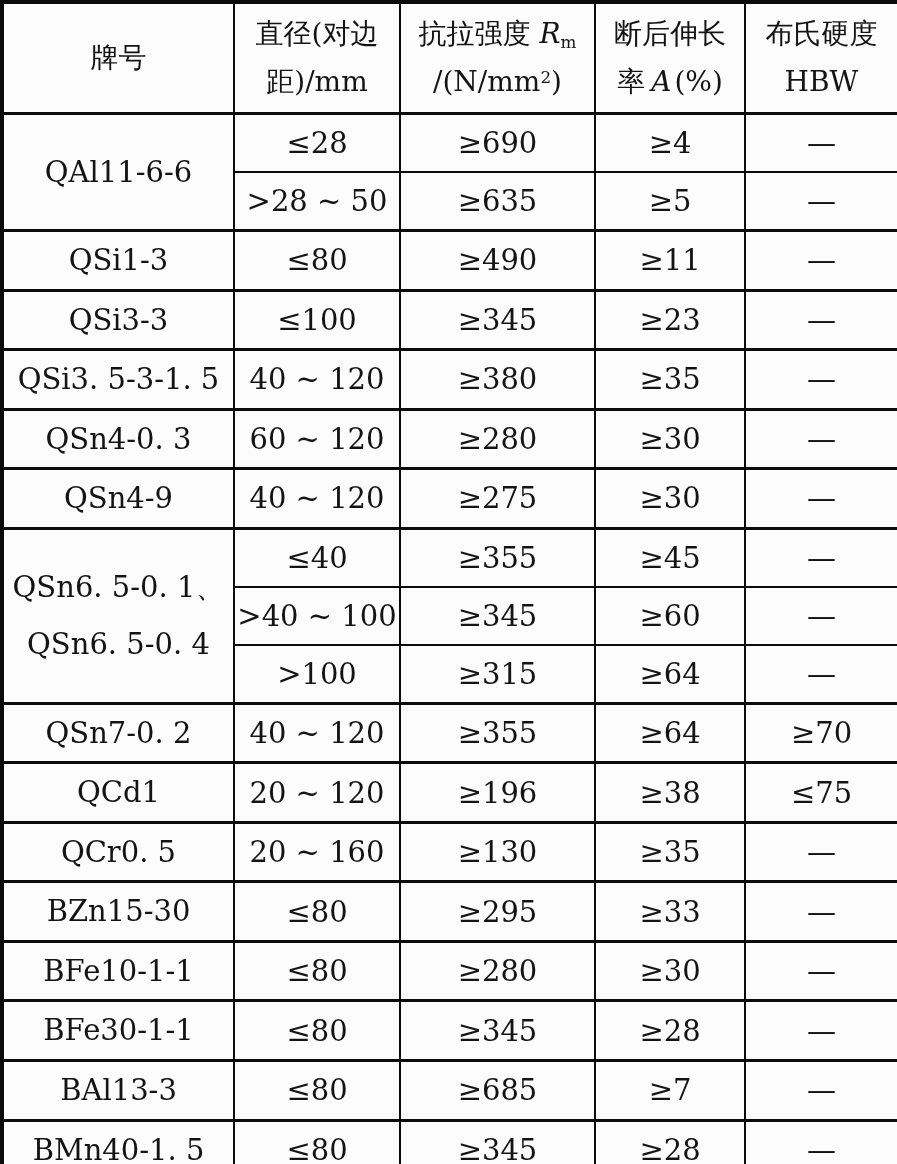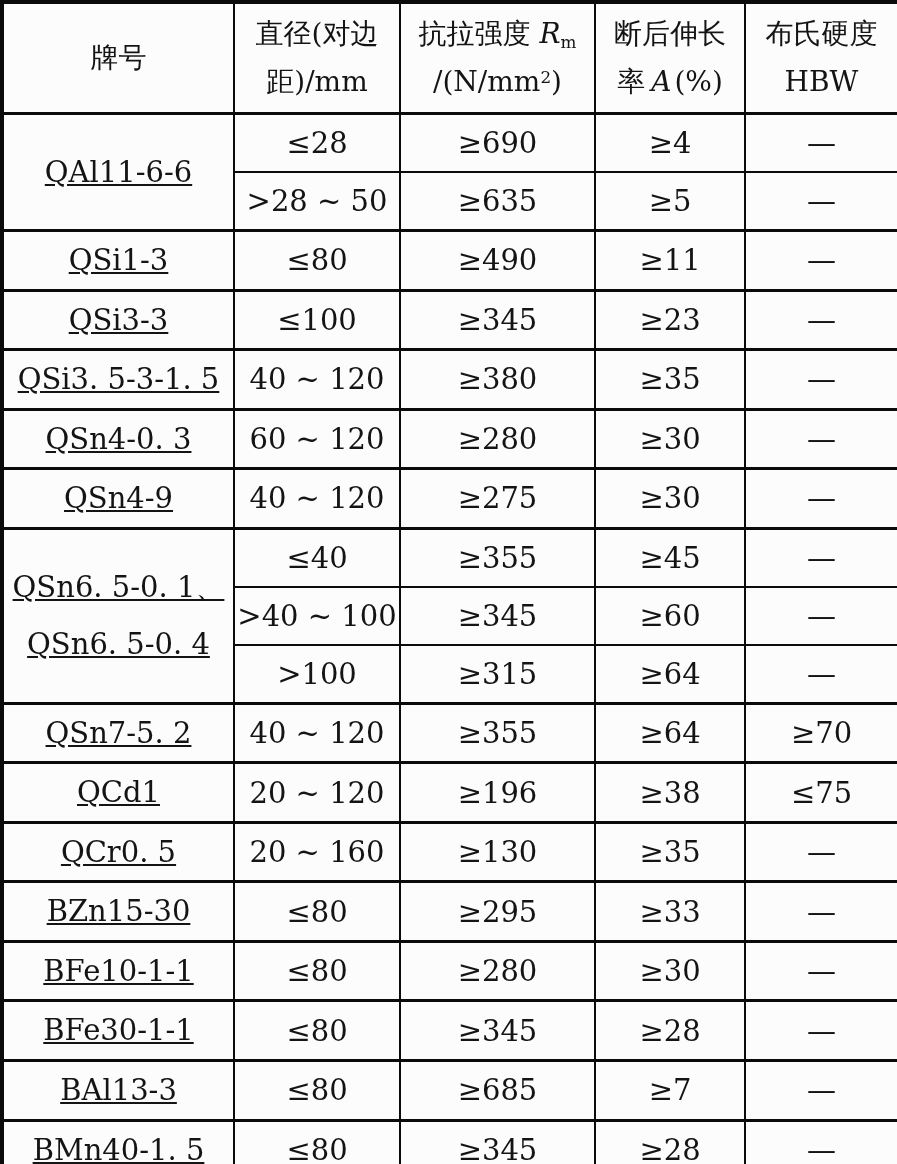--- a/index.html
+++ b/index.html
@@ -59,21 +59,21 @@
   }
   .sub {
     font-size: 0.60em;
     vertical-align: -0.28em;
     font-style: normal;
   }
   .sup {
     font-size: 0.60em;
     vertical-align: 0.50em;
   }
-  .grade-line { display: block; line-height: 1.95; text-decoration: underline; }
+  .grade-line { display: block; line-height: 1.95; }
   .dash { letter-spacing: 0; }
 </style>
 </head>
 <body>
 
 <div class="page">
   <table class="alloy-table">
     <colgroup>
       <col class="c1">
         <col class="c2">
@@ -182,21 +182,21 @@
         <td class="dash">—</td>
       </tr>
       <tr>
         <td>&gt;100</td>
         <td>≥315</td>
         <td>≥64</td>
         <td class="dash">—</td>
       </tr>
       <tr class="group-start">
         <td>
-            <span class="grade-line">QSn7-5. 2</span>
+            <span class="grade-line">QSn7-0. 2</span>
           </td>
         <td>40 ~ 120</td>
         <td>≥355</td>
         <td>≥64</td>
         <td>≥70</td>
       </tr>
       <tr class="group-start">
         <td>
             <span class="grade-line">QCd1</span>
           </td>

